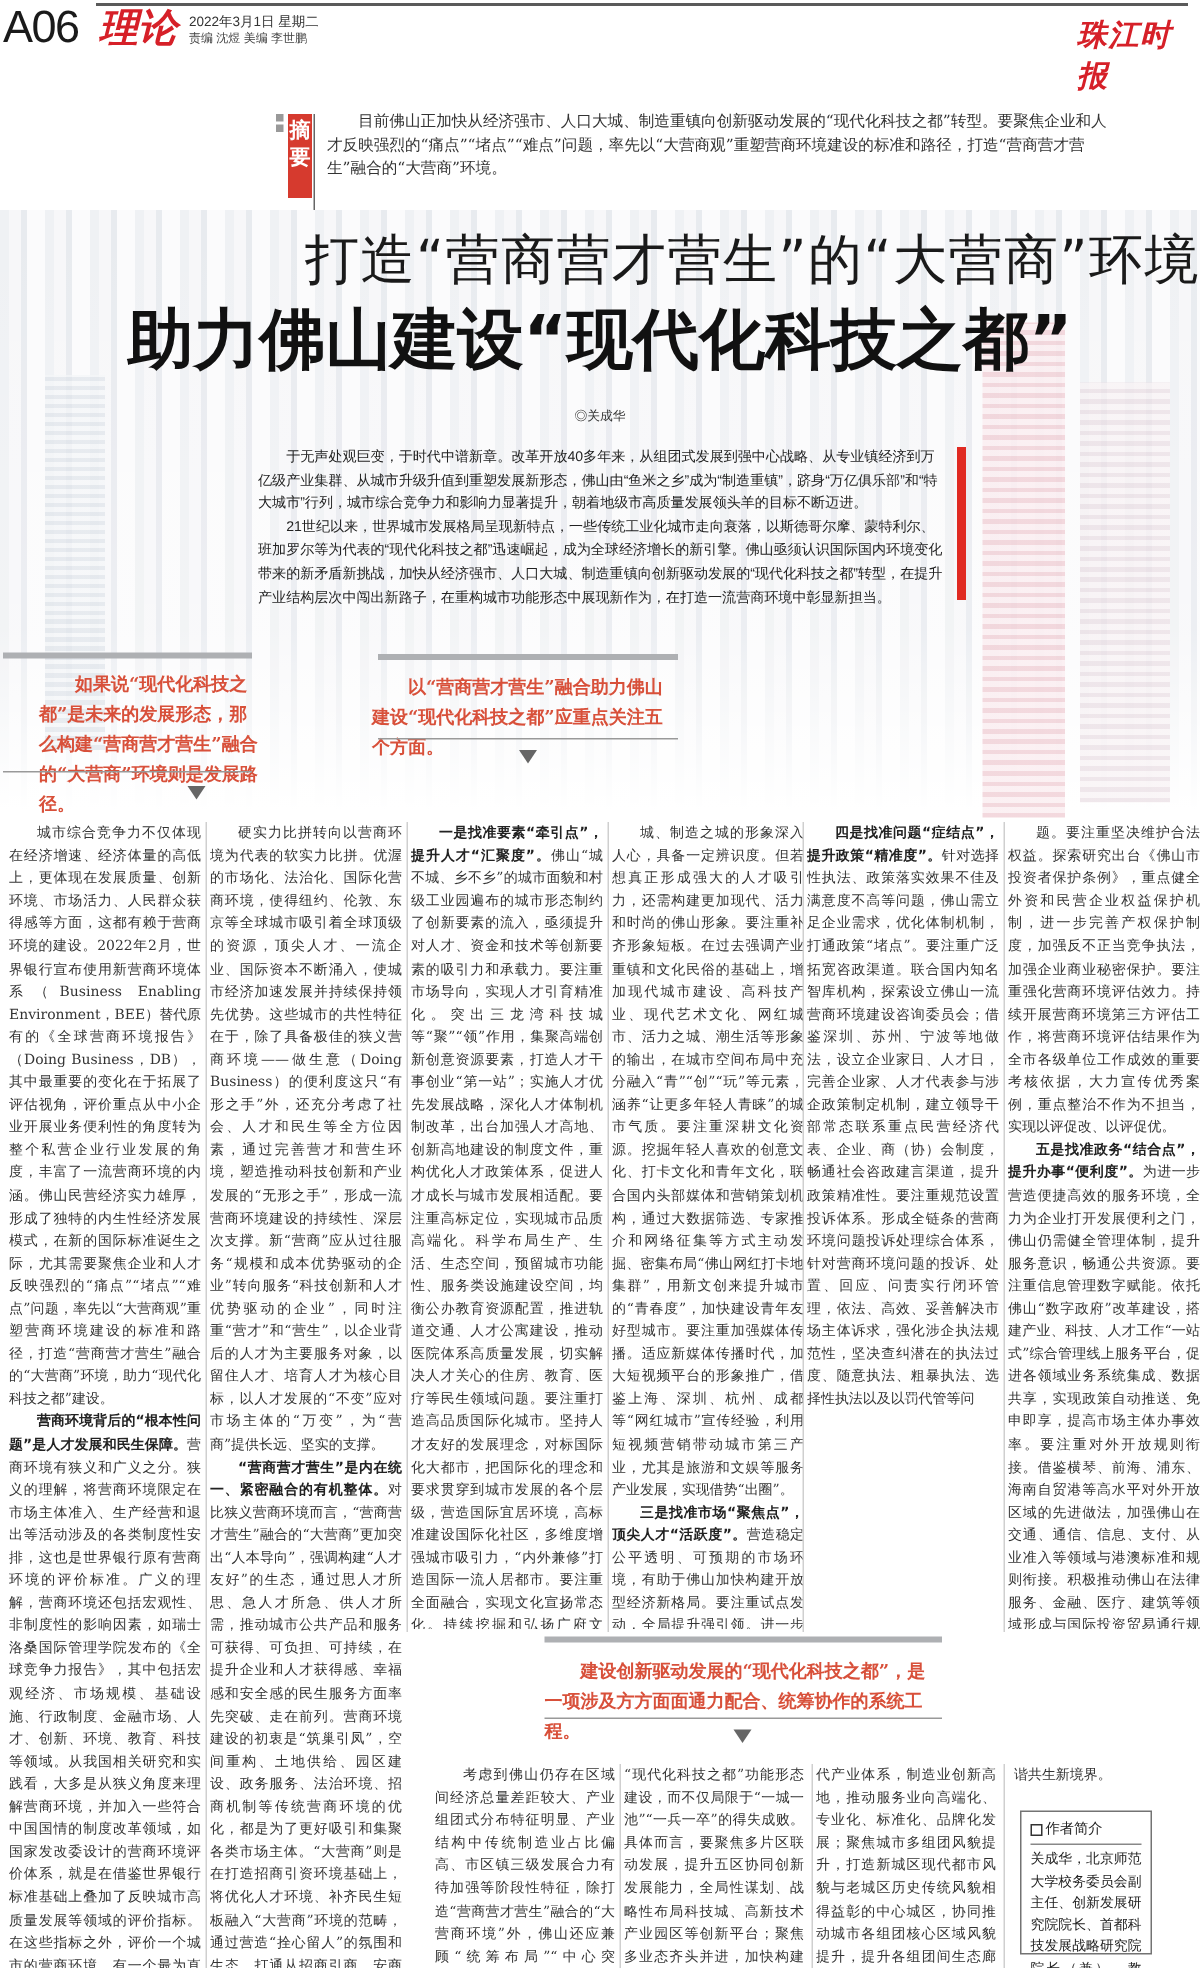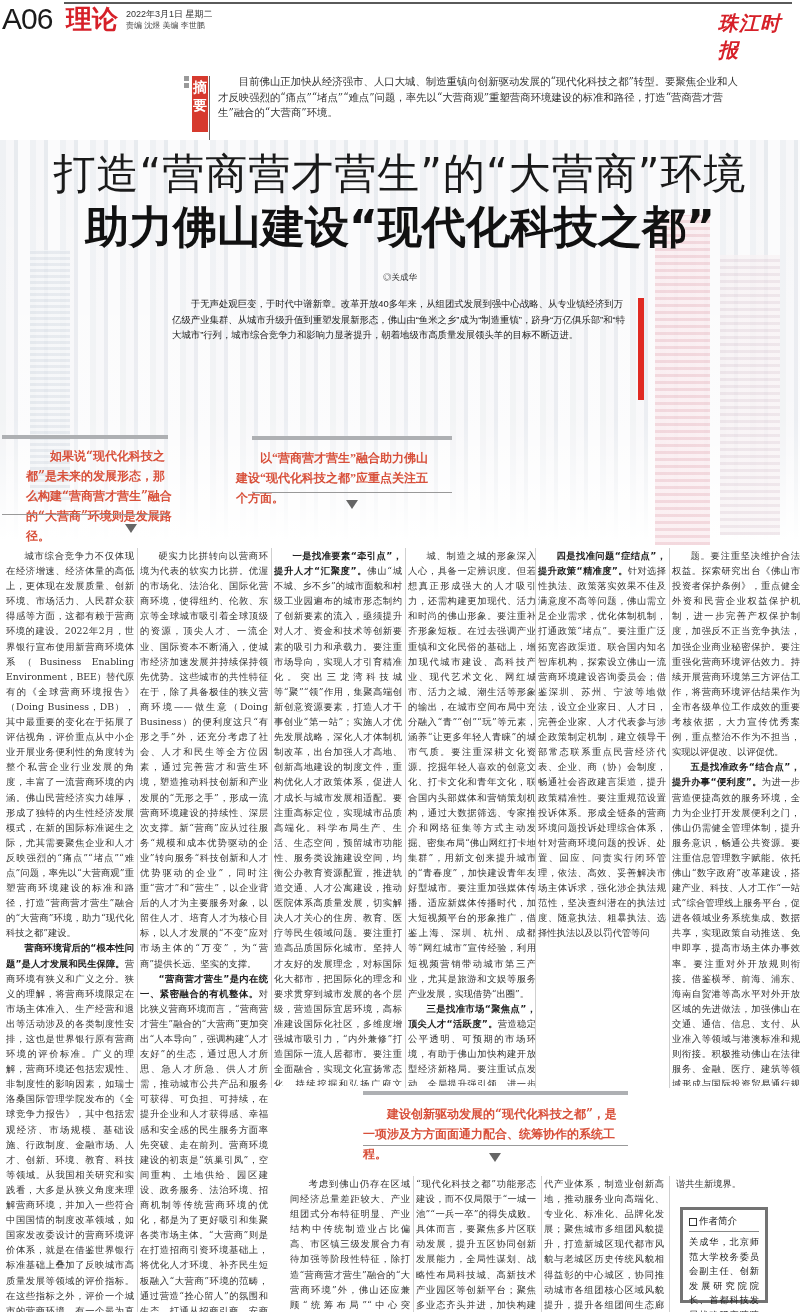--- a/index.html
+++ b/index.html
@@ -3,21 +3,21 @@
 <meta charset="utf-8">
 <style>
   * { box-sizing: border-box; margin: 0; padding: 0; }
   html, body { width: 800px; height: 1312px; background: #ffffff; overflow: hidden; }
   body { position: relative; font-family: "DejaVu Serif", "Liberation Serif", serif; color: #2a2a2a; }
 
   
   .masthead { position: absolute; left: 0; top: 0; width: 800px; height: 40px; }
   .mast-rule { position: absolute; left: 64px; top: 2px; width: 728px; height: 2px; background: #5a5a5a; }
   .page-no { position: absolute; left: 2px; top: 4px; font-family: "Liberation Sans", sans-serif; font-size: 30px; letter-spacing: -1px; color: #1a1a1a; line-height: 30px; }
-  .section-name { position: absolute; left: 66px; top: 4px; font-family: "DejaVu Serif", serif; font-weight: bold; font-size: 26px; color: #d62028; line-height: 30px; }
+  .section-name { position: absolute; left: 66px; top: 4px; font-family: "DejaVu Serif", serif; font-weight: bold; font-size: 26px; color: #d62028; line-height: 30px; font-style: italic; }
   .meta-line1 { position: absolute; left: 126px; top: 8px; font-family: "Liberation Sans", sans-serif; font-size: 9px; color: #333; }
   .meta-line2 { position: absolute; left: 126px; top: 20px; font-family: "Liberation Sans", sans-serif; font-size: 8px; color: #444; }
   .paper-logo { position: absolute; left: 718px; top: 10px; font-family: "DejaVu Serif", serif; font-weight: bold; font-size: 20px; color: #d62028; letter-spacing: 1px; font-style: italic; }
 
   
   .abstract { position: absolute; left: 184px; top: 68px; width: 560px; }
   .abs-marks { position: absolute; left: 0; top: 8px; width: 6px; }
   .abs-marks span { display: block; width: 5px; height: 5px; background: #999; margin-bottom: 2px; }
   .abs-tag { position: absolute; left: 8px; top: 8px; width: 16px; height: 56px; background: #d63a2e; color: #fff; font-size: 14px; font-weight: bold; line-height: 18px; text-align: center; padding-top: 2px; }
   .abs-rule { position: absolute; left: 25px; top: 8px; width: 1px; height: 64px; background: #666; }
@@ -32,21 +32,21 @@
     opacity: 0.9; }
   .tower-pink { position: absolute; left: 655px; top: 215px; width: 55px; height: 330px;
     background: repeating-linear-gradient(0deg, #f1d2d8 0 3px, #fbeef1 3px 7px); opacity: 0.85; }
   .tower-pink2 { position: absolute; left: 720px; top: 255px; width: 60px; height: 280px;
     background: repeating-linear-gradient(0deg, #e9dde3 0 3px, #f8f2f4 3px 7px); opacity: 0.7; }
   .tower-left { position: absolute; left: 30px; top: 250px; width: 40px; height: 250px;
     background: repeating-linear-gradient(0deg, #dfe4ea 0 3px, #f4f6f8 3px 6px); opacity: 0.7; }
 
   
   .title-wrap { position: absolute; left: 0; top: 148px; width: 800px; text-align: center; }
-  .title1 { font-family: "DejaVu Sans", sans-serif; font-size: 42px; line-height: 52px; color: #1a1a1a; letter-spacing: 1px; }
+  .title1 { font-family: "DejaVu Sans", sans-serif; font-size: 36px; line-height: 52px; color: #1a1a1a; letter-spacing: 1px; text-align: right; }
   .title2 { font-family: "DejaVu Sans", sans-serif; font-weight: bold; font-size: 44px; line-height: 54px; color: #111; }
   .byline { position: absolute; left: 0; top: 272px; width: 800px; text-align: center; font-family: "Liberation Sans", sans-serif; font-size: 8.5px; color: #333; }
 
   
   .intro { position: absolute; left: 172px; top: 296px; width: 460px; font-family: "Liberation Sans", sans-serif; font-size: 9.4px; line-height: 15.6px; color: #222; }
   .intro p { text-indent: 2em; }
   .red-bar { position: absolute; left: 638px; top: 298px; width: 6px; height: 102px; background: #e02a22; }
 
   
   .pq { position: absolute; font-weight: bold; color: #d8503a; font-size: 12px; line-height: 20px; }
@@ -58,21 +58,21 @@
   
   .col { position: absolute; top: 548px; width: 128px; font-size: 9.3px; line-height: 15.1px; color: #333; text-align: justify; }
   .col p { text-indent: 2em; }
   .col .sub { font-family: "DejaVu Sans", sans-serif; font-weight: bold; color: #222; }
   .col-rule { position: absolute; width: 1px; background: #cfcfcf; }
 
   .bottom-col { position: absolute; width: 120px; font-size: 9.3px; line-height: 15.1px; color: #333; text-align: justify; }
   .bottom-col p { text-indent: 2em; }
 
   
-  .author-box { position: absolute; left: 680px; top: 1207px; width: 88px; height: 96px; border: 3px solid #737373; padding: 5px 6px; font-family: "DejaVu Sans", sans-serif; }
+  .author-box { position: absolute; left: 680px; top: 1207px; width: 88px; height: 96px; border: 1px solid #737373; padding: 5px 6px; font-family: "DejaVu Sans", sans-serif; }
   .author-head { font-size: 9.5px; color: #222; padding-bottom: 3px; border-bottom: 1px solid #888; margin-bottom: 3px; display: flex; align-items: center; }
   .author-head .sq { display: inline-block; width: 8px; height: 8px; border: 1px solid #333; margin-right: 2px; }
   .author-body { font-size: 9.2px; line-height: 14.5px; color: #222; text-align: justify; }
 </style>
 </head>
 <body>
 
 <div class="cityscape"></div>
 <div class="tower-left"></div>
 <div class="tower-pink"></div>
@@ -100,32 +100,33 @@
 </div>
 
 <div class="title-wrap">
   <div class="title1">打造“营商营才营生”的“大营商”环境</div>
   <div class="title2">助力佛山建设“现代化科技之都”</div>
 </div>
 <div class="byline">◎关成华</div>
 
 <div class="intro">
   <p>于无声处观巨变，于时代中谱新章。改革开放40多年来，从组团式发展到强中心战略、从专业镇经济到万亿级产业集群、从城市升级升值到重塑发展新形态，佛山由“鱼米之乡”成为“制造重镇”，跻身“万亿俱乐部”和“特大城市”行列，城市综合竞争力和影响力显著提升，朝着地级市高质量发展领头羊的目标不断迈进。</p>
+  <p>21世纪以来，世界城市发展格局呈现新特点，一些传统工业化城市走向衰落，以斯德哥尔摩、蒙特利尔、班加罗尔等为代表的“现代化科技之都”迅速崛起，成为全球经济增长的新引擎。佛山亟须认识国际国内环境变化带来的新矛盾新挑战，加快从经济强市、人口大城、制造重镇向创新驱动发展的“现代化科技之都”转型，在提升产业结构层次中闯出新路子，在重构城市功能形态中展现新作为，在打造一流营商环境中彰显新担当。</p>
 </div>
 <div class="red-bar"></div>
 
 <div class="pq-bar" style="left:2px; top:435px; width:166px;"></div>
 <div class="pq" style="left:26px; top:446px; width:150px;">
   <p>如果说“现代化科技之都”是未来的发展形态，那么构建“营商营才营生”融合的“大营商”环境则是发展路径。</p>
 </div>
 <div class="pq-line" style="left:2px; top:514px; width:166px;"></div>
 <div class="pq-arrow" style="left:125px; top:524px;"></div>
 
 <div class="pq-bar" style="left:252px; top:436px; width:200px;"></div>
-<div class="pq" style="left:236px; top:448px; width:200px;font-family:Liberation Serif, serif;">
+<div class="pq" style="left:248px; top:448px; width:200px;">
   <p>以“营商营才营生”融合助力佛山建设“现代化科技之都”应重点关注五个方面。</p>
 </div>
 <div class="pq-line" style="left:252px; top:492px; width:200px;"></div>
 <div class="pq-arrow" style="left:346px; top:500px;"></div>
 
 <div class="col" style="left:6px;">
   <p>城市综合竞争力不仅体现在经济增速、经济体量的高低上，更体现在发展质量、创新环境、市场活力、人民群众获得感等方面，这都有赖于营商环境的建设。2022年2月，世界银行宣布使用新营商环境体系（Business Enabling Environment，BEE）替代原有的《全球营商环境报告》（Doing Business，DB），其中最重要的变化在于拓展了评估视角，评价重点从中小企业开展业务便利性的角度转为整个私营企业行业发展的角度，丰富了一流营商环境的内涵。佛山民营经济实力雄厚，形成了独特的内生性经济发展模式，在新的国际标准诞生之际，尤其需要聚焦企业和人才反映强烈的“痛点”“堵点”“难点”问题，率先以“大营商观”重塑营商环境建设的标准和路径，打造“营商营才营生”融合的“大营商”环境，助力“现代化科技之都”建设。</p>
   <p><span class="sub">营商环境背后的“根本性问题”是人才发展和民生保障。</span><span>营商环境有狭义和广义之分。狭义的理解，将营商环境限定在市场主体准入、生产经营和退出等活动涉及的各类制度性安排，这也是世界银行原有营商环境的评价标准。广义的理解，营商环境还包括宏观性、非制度性的影响因素，如瑞士洛桑国际管理学院发布的《全球竞争力报告》，其中包括宏观经济、市场规模、基础设施、行政制度、金融市场、人才、创新、环境、教育、科技等领域。从我国相关研究和实践看，大多是从狭义角度来理解营商环境，并加入一些符合中国国情的制度改革领域，如国家发改委设计的营商环境评价体系，就是在借鉴世界银行标准基础上叠加了反映城市高质量发展等领域的评价指标。在这些指标之外，评价一个城市的营商环境，有一个最为直观的标尺——市场主体满意度。对标“现代化科技之都”功能形态，持续提升企业和市民的获得感，是打造一流营商环境的关键着力点，这要求政府关注营商环境背后的“根本性问题”，即人才发展和民生保障。</span></p>
 
 </div>

